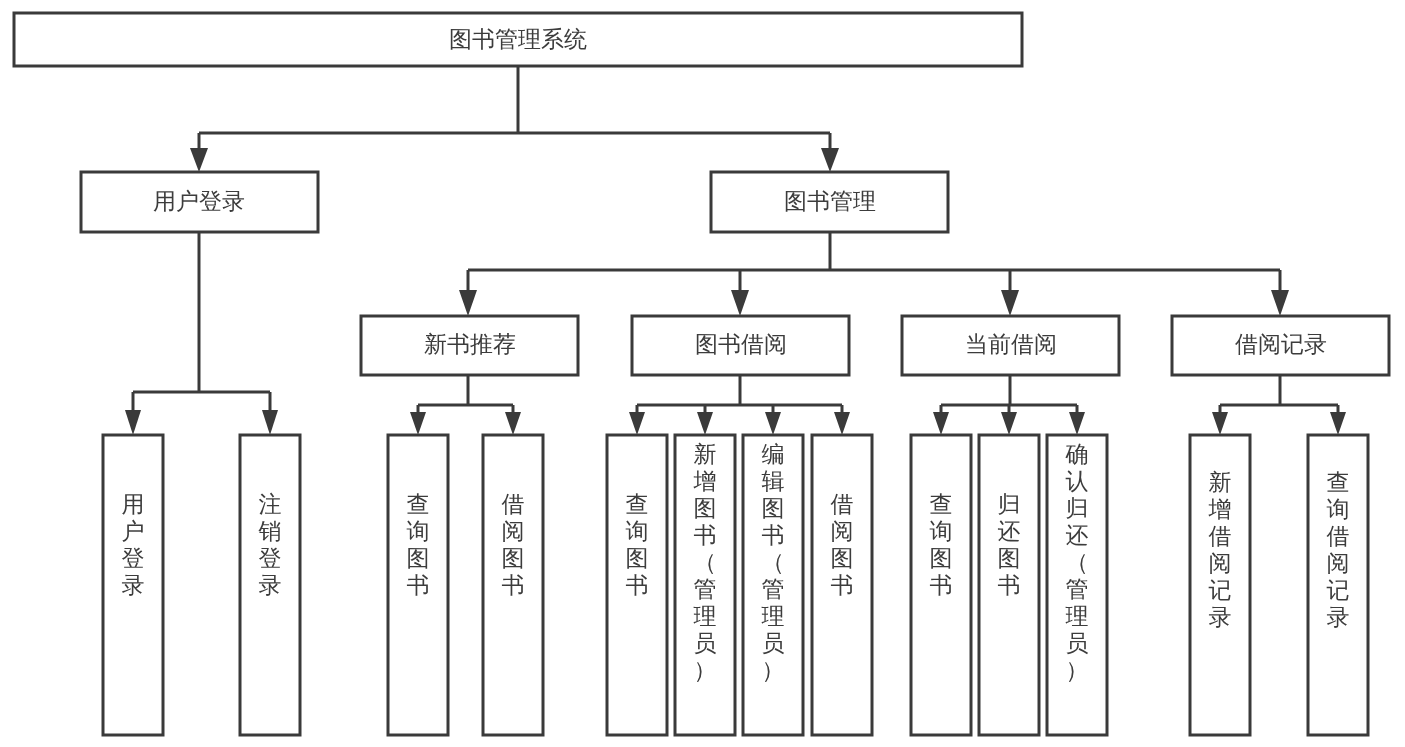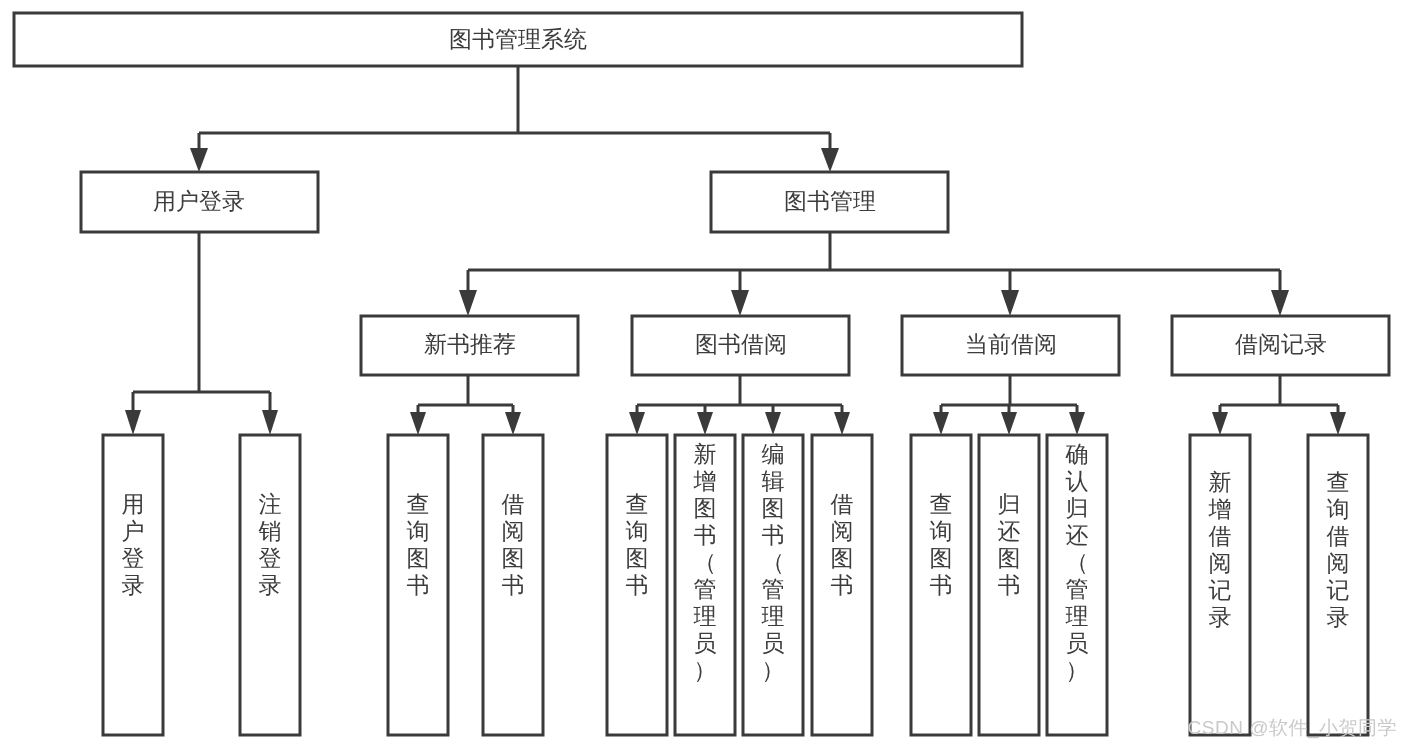--- a/index.html
+++ b/index.html
@@ -236,15 +236,14 @@
       <text class="node-label-vertical" x="1220" y="490"><tspan x="1220" y="490">新</tspan><tspan x="1220" y="517">增</tspan><tspan x="1220" y="544">借</tspan><tspan x="1220" y="571">阅</tspan><tspan x="1220" y="598">记</tspan><tspan x="1220" y="625">录</tspan></text>
     </g>
 
     <g>
       <rect class="node-box" x="1308" y="435" width="60" height="300"></rect>
       <text class="node-label-vertical" x="1338" y="490"><tspan x="1338" y="490">查</tspan><tspan x="1338" y="517">询</tspan><tspan x="1338" y="544">借</tspan><tspan x="1338" y="571">阅</tspan><tspan x="1338" y="598">记</tspan><tspan x="1338" y="625">录</tspan></text>
     </g>
 
   </svg>
 
-  <div class="watermark">CSDN @软件_小贺同学</div>
 
 </div>
 
 </body></html>

